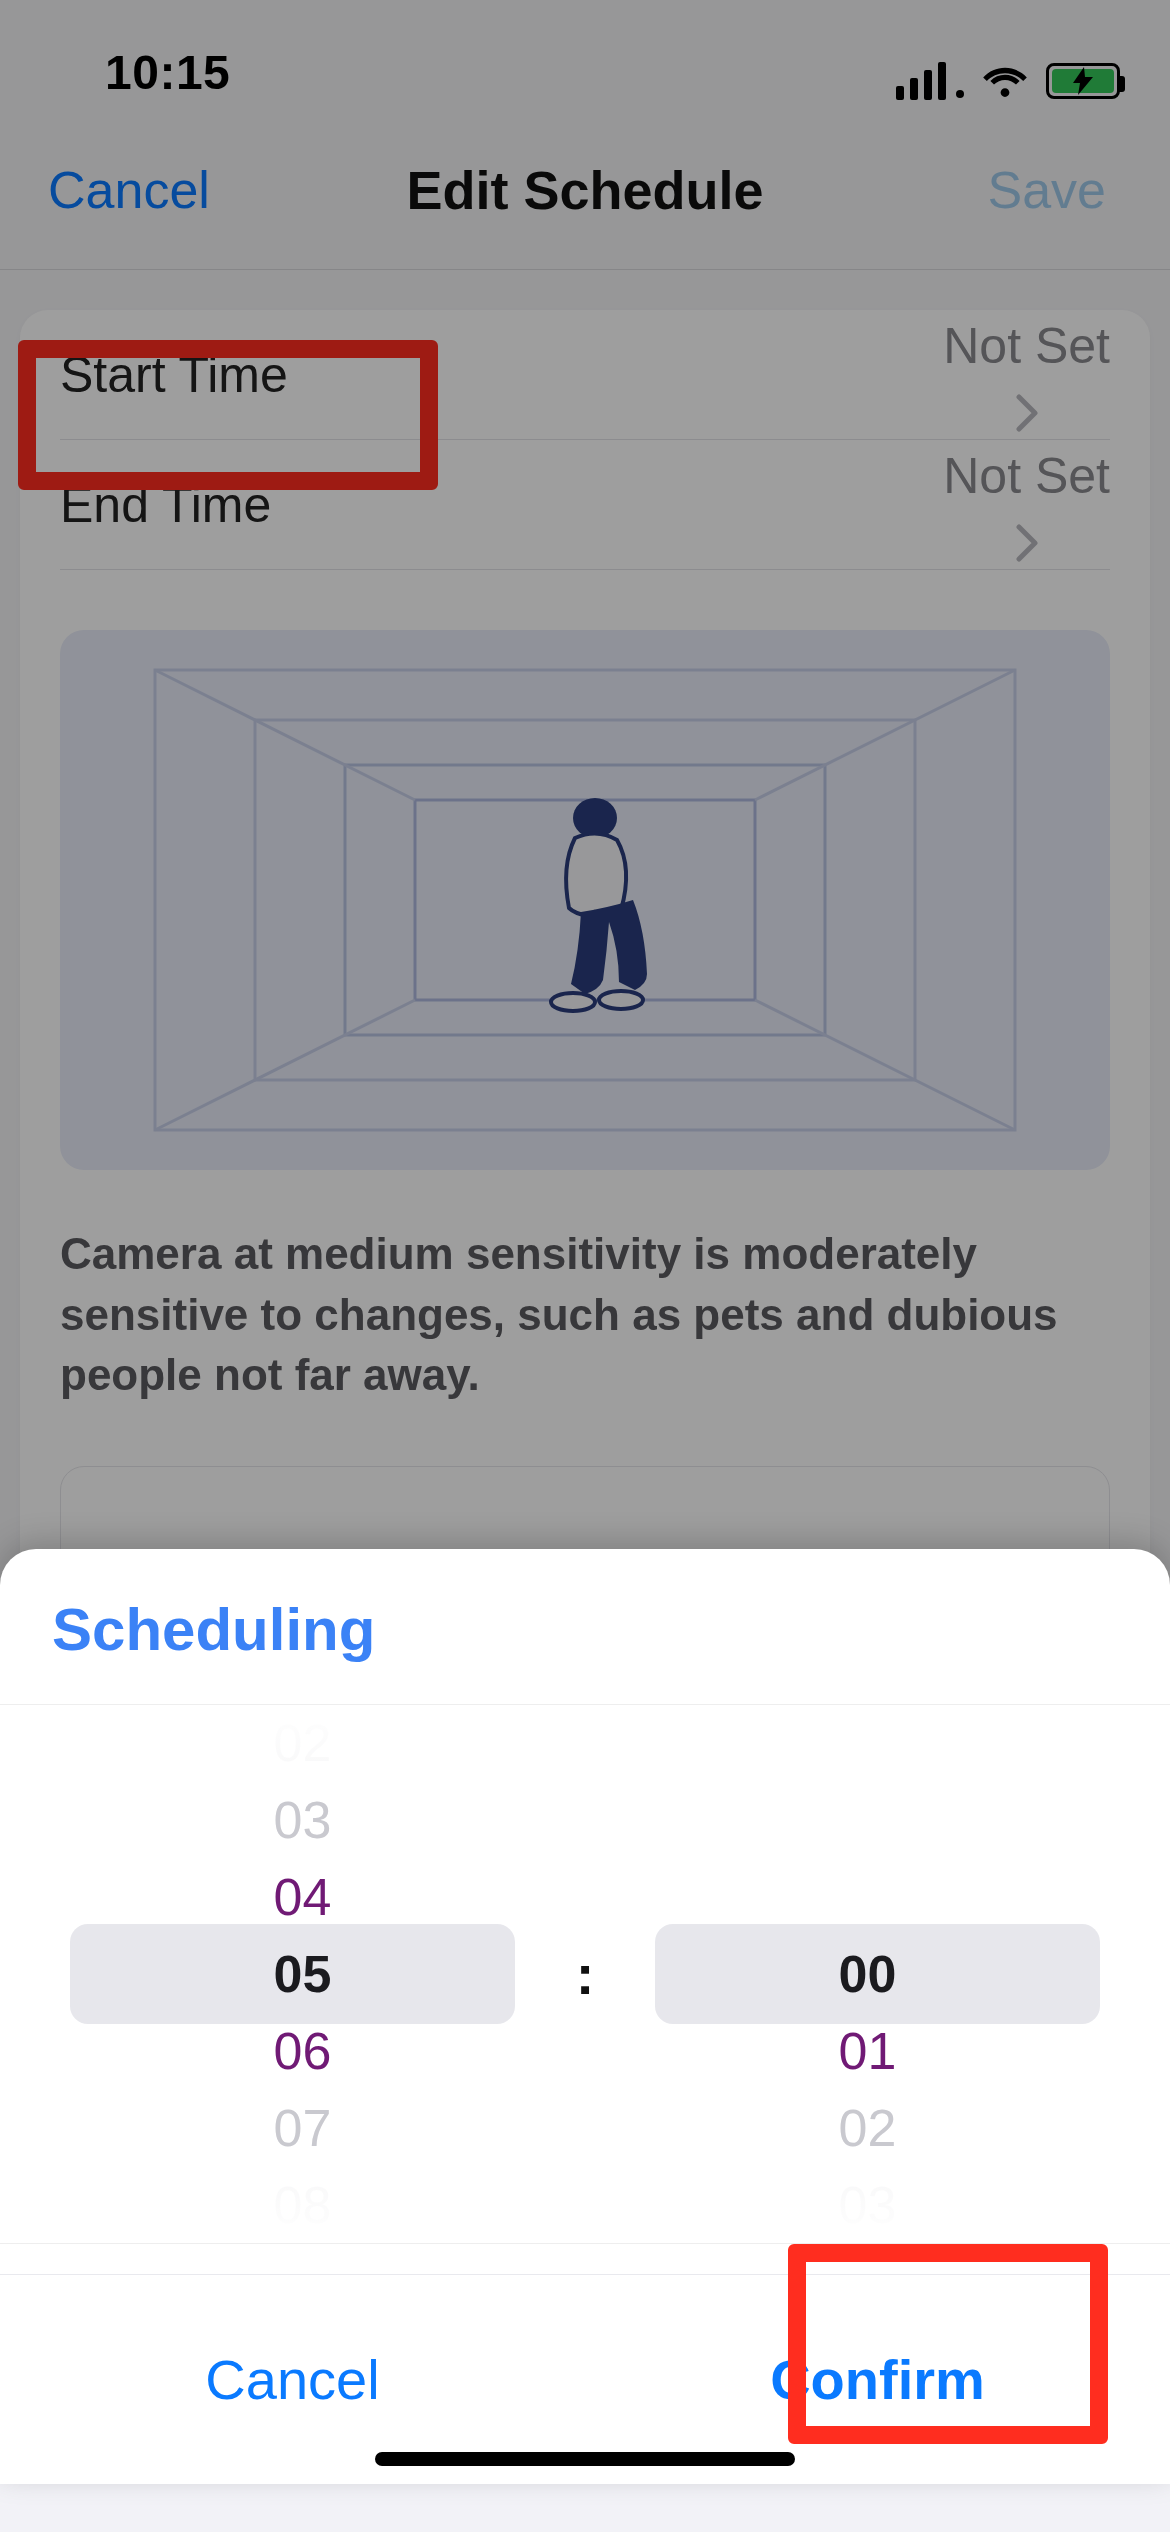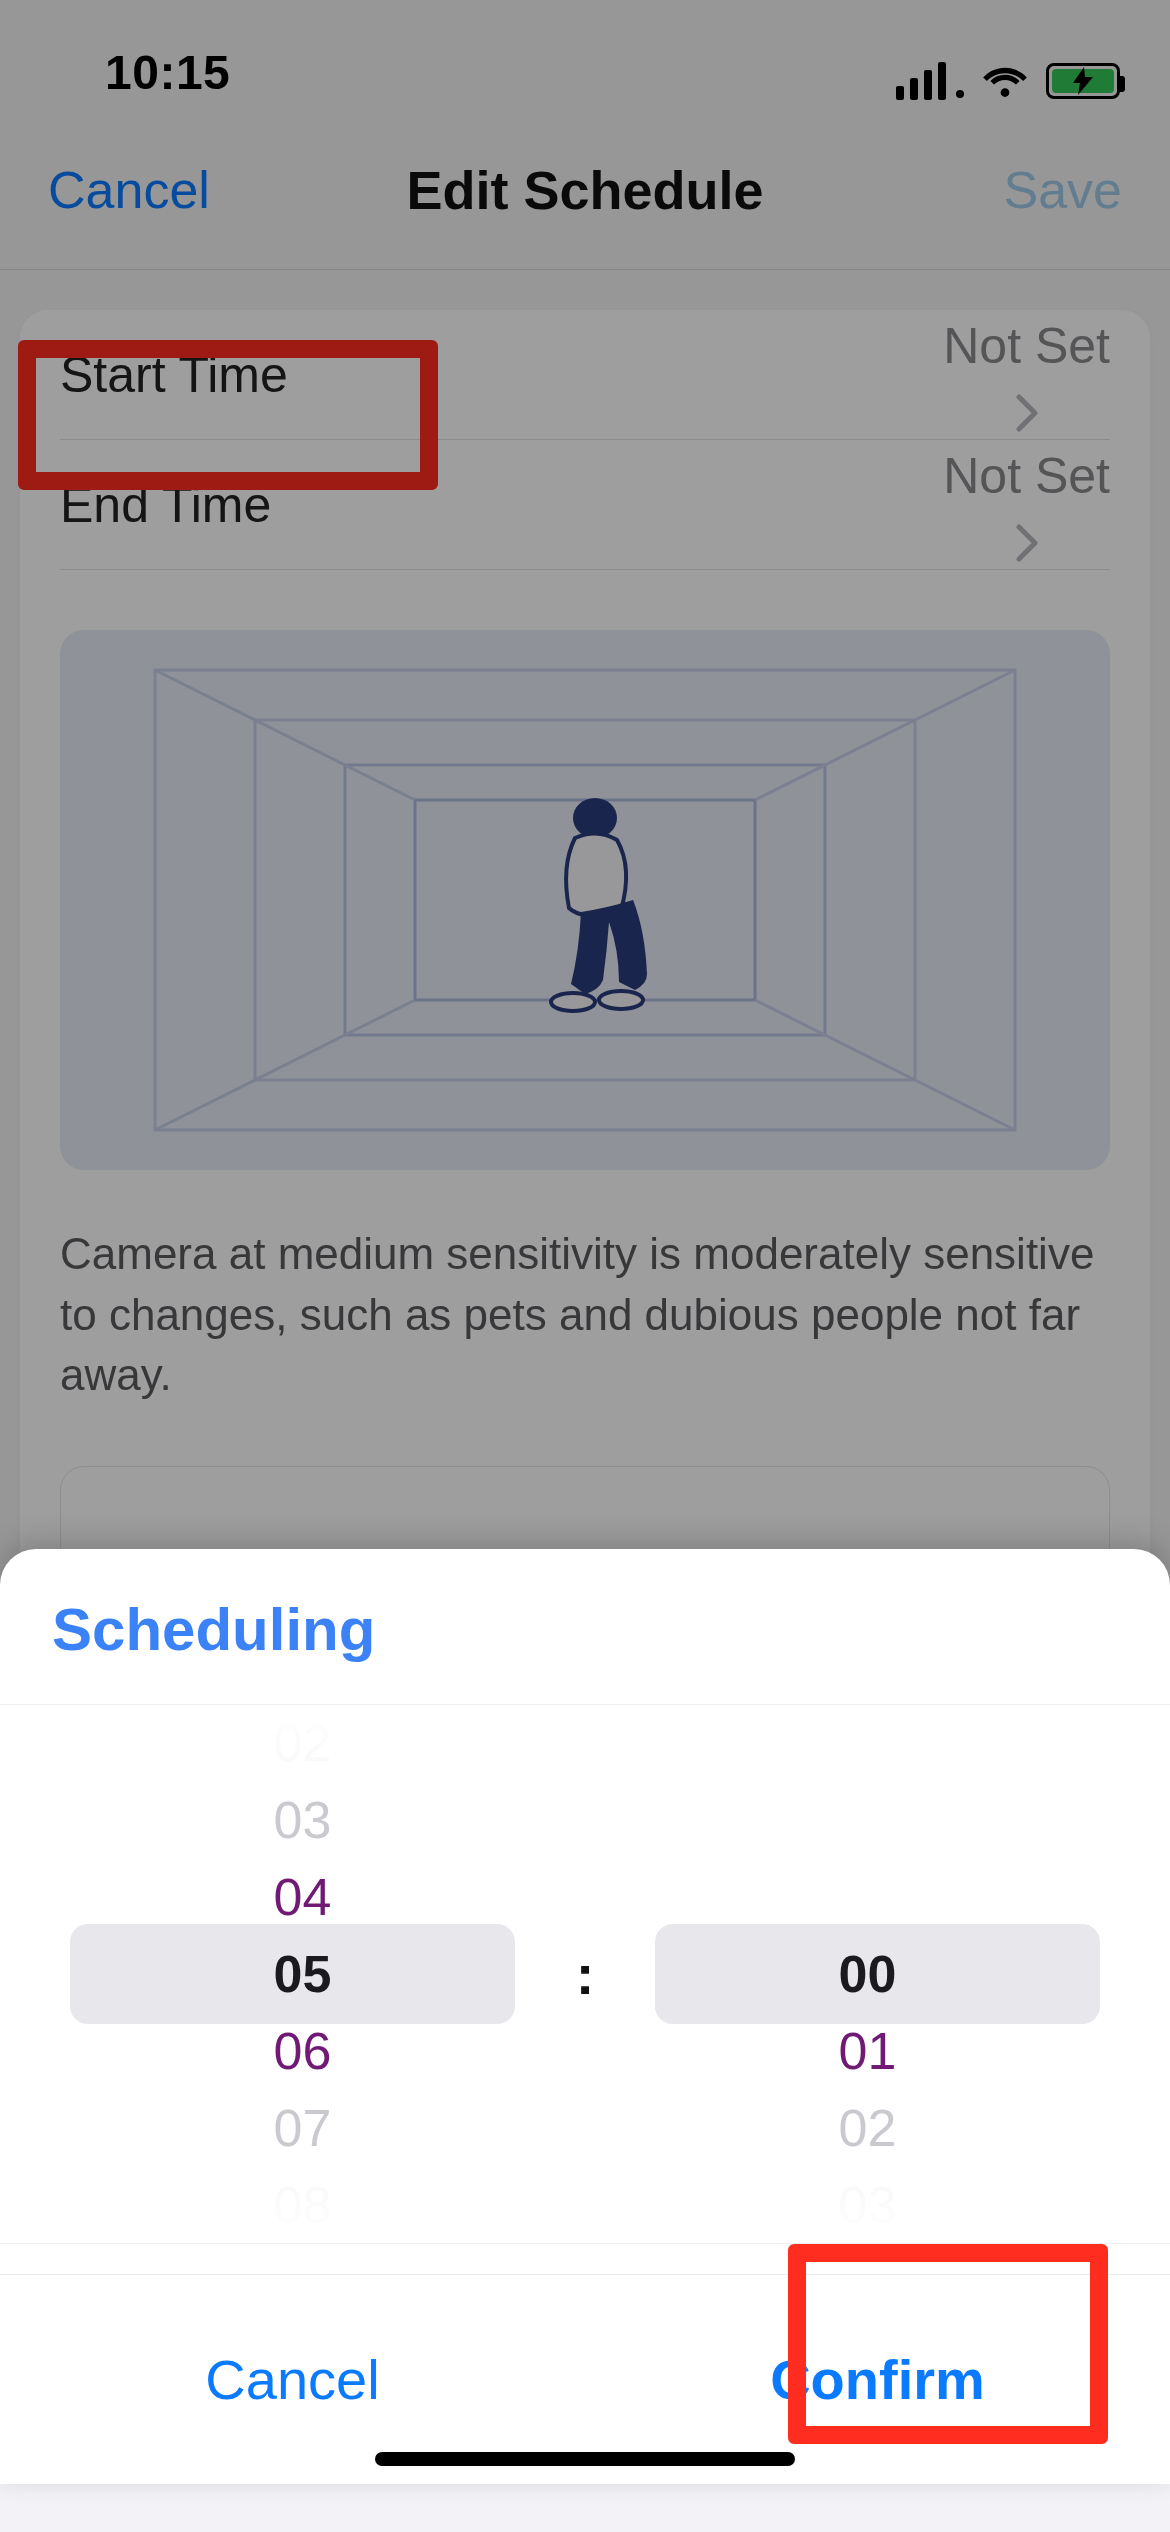--- a/index.html
+++ b/index.html
@@ -17,32 +17,32 @@
   .signal .dot{width:8px;height:8px;border-radius:50%;background:#000; margin-left:4px; align-self:flex-end; margin-bottom:2px;}
   .wifi svg{display:block;}
   .battery { position:relative; width:74px; height:36px; border:3px solid #000; border-radius:8px; display:flex; align-items:center; }
   .battery::after{ content:""; position:absolute; right:-8px; top:10px; width:6px; height:16px; background:#000; border-radius:0 3px 3px 0;}
   .battery-fill{ position:absolute; left:3px; top:3px; bottom:3px; right:3px; background:#34c759; border-radius:4px;}
   .bolt{position:absolute; left:50%; top:50%; transform:translate(-50%,-50%);}
   
   .navhdr { position:relative; height:160px; display:flex; align-items:center; justify-content:center; z-index:10; border-bottom:1px solid #d8d8dc;}
   .nav-left,.nav-right{ position:absolute; top:0; bottom:0; display:flex; align-items:center; font-size:52px;}
   .nav-left{ left:48px; color:#0a7aff; }
-  .nav-right{ right:48px; color:#9fc9e9; }
+  .nav-right{ right:64px; color:#9fc9e9; }
   .nav-title{ font-size:54px; font-weight:700; color:#111;}
   
   .content { padding:40px 20px 0; position:relative; z-index:10;}
   .card { background:#fff; border-radius:28px; padding:0 40px 40px; box-shadow:0 2px 6px rgba(0,0,0,0.03);}
   .row { display:flex; align-items:center; justify-content:space-between; height:130px; border-bottom:1px solid #e3e3e7;}
   .row-label{ font-size:50px; color:#222; }
   .row-right{ display:flex; align-items:center; gap:18px; color:#8a8a8e; font-size:50px;flex-direction:column;}
   .chev svg{display:block;}
   .illus { margin-top:60px; background:#e8ecf8; border-radius:24px; height:540px; position:relative; overflow:hidden;}
   .room { position:absolute; left:50%; top:50%; transform:translate(-50%,-50%);}
-  .desc { margin-top:54px; font-size:44px; line-height:1.38; color:#5b5b60; font-weight:400;}
+  .desc { margin-top:54px; font-size:44px; line-height:1.38; color:#5b5b60; font-weight:700;}
   .subcard { margin-top:60px; height:140px; border:1px solid #e6e6ea; border-radius:24px;}
   
   .hl-start { position:absolute; left:18px; top:340px; width:420px; height:150px; border:18px solid #ff2d1f; border-radius:6px; z-index:40; pointer-events:none;}
   
   .sheet { position:absolute; left:0; right:0; bottom:0; background:#fff; border-radius:36px 36px 0 0; z-index:100; padding-top:46px; box-shadow:0 -8px 30px rgba(0,0,0,0.18);}
   .sheet-title { font-size:60px; font-weight:700; padding:0 52px 40px; color:#3b82f6;}
   .picker { position:relative; height:540px; overflow:hidden; border-top:1px solid #eee; border-bottom:1px solid #eee;}
   .pickitem { height:90px; display:flex; align-items:center; justify-content:center; font-size:52px; color:#c9c9cf; font-weight:500; font-variant-numeric:tabular-nums;}
   .pickitem.near{ color:#701a75;}
   .pickitem.sel{ color:#1b1b1f; font-weight:600;}

